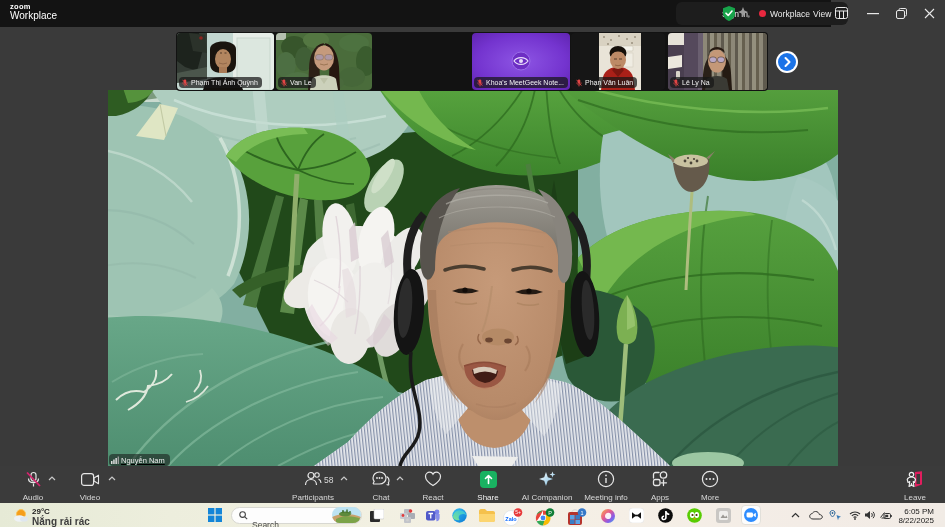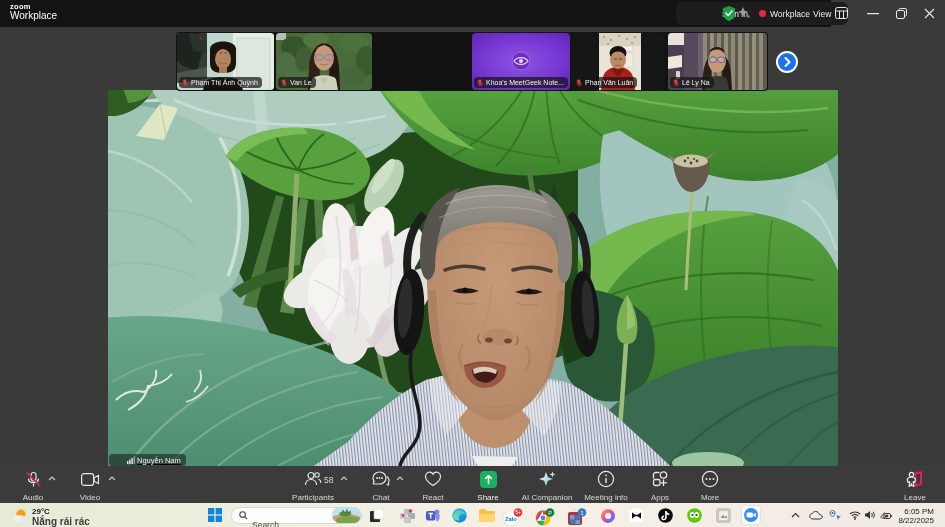--- a/index.html
+++ b/index.html
@@ -260,21 +260,21 @@
 <path d="M368 314 Q388 321 408 313" stroke="#a87c5e" stroke-width="1.6" fill="none" opacity="0.5"></path>
 
 <ellipse cx="301" cy="222" rx="15" ry="43" transform="rotate(4 301 222)" fill="#141414"></ellipse>
 <ellipse cx="297" cy="218" rx="7" ry="30" transform="rotate(4 297 218)" fill="#2c2c2c"></ellipse>
 <ellipse cx="477" cy="224" rx="14" ry="43" transform="rotate(-4 477 224)" fill="#141414"></ellipse>
 <ellipse cx="480" cy="220" rx="6" ry="30" transform="rotate(-4 480 220)" fill="#2a2a2a"></ellipse>
 
 <path d="M303 262 C299 300 316 318 311 342 C308 358 295 362 292 376" stroke="#1a1a1a" stroke-width="3.5" fill="none"></path>
 </svg>
 
-<div class="abs" style="left:1px;top:364px;height:12px;background:rgba(20,20,20,0.55);border-radius:4px;display:flex;align-items:center;padding:0 5px 0 18px;text-decoration:underline;">
+<div class="abs" style="left:1px;top:364px;height:12px;background:rgba(20,20,20,0.55);border-radius:4px;display:flex;align-items:center;padding:0 5px 0 2px;text-decoration:underline;">
   <svg width="8" height="8" viewBox="0 0 8 8" style="margin-right:2px;">
           <rect x="0" y="5" width="1.5" height="3" fill="#dcdcdc"></rect>
           <rect x="2.2" y="3.5" width="1.5" height="4.5" fill="#dcdcdc"></rect>
           <rect x="4.4" y="2" width="1.5" height="6" fill="#dcdcdc"></rect>
           <rect x="6.6" y="0.5" width="1.5" height="7.5" fill="#9a9a9a"></rect>
         </svg>
   <span style="color:#ededed;font-size:7.5px;">Nguyễn Nam</span>
 </div>
 </div>
 

